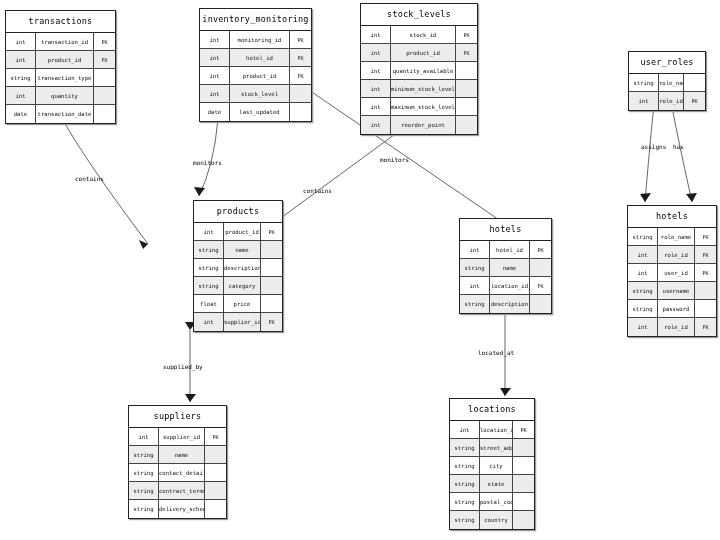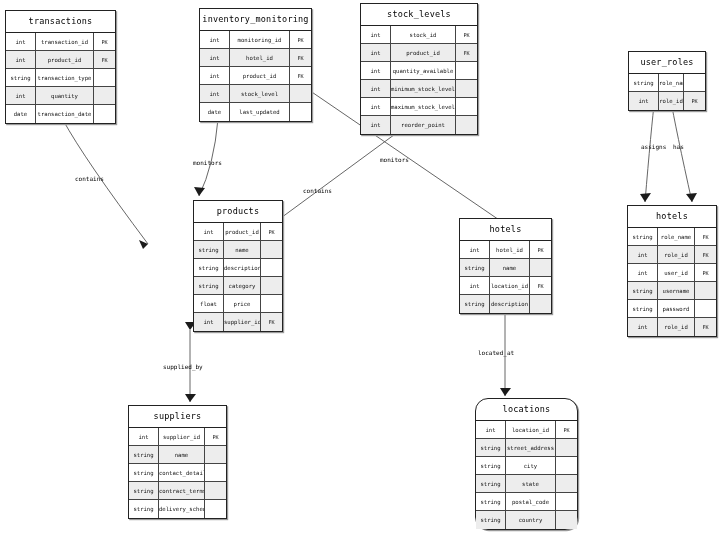--- a/index.html
+++ b/index.html
@@ -366,21 +366,21 @@
           <div class="cell cell-type">string</div>
           <div class="cell cell-name">contract_terms</div>
           <div class="cell cell-key"></div>
         </div>
         <div class="attr-row">
           <div class="cell cell-type">string</div>
           <div class="cell cell-name">delivery_schedule</div>
           <div class="cell cell-key"></div>
         </div>
       </div>
-      <div class="entity" style="left: 475px; top: 398px; width: 103px; border-radius: 13px;">
+      <div class="entity" style="left: 449px; top: 398px; width: 86px;">
         <div class="entity-title">locations</div>
         <div class="attr-row">
           <div class="cell cell-type">int</div>
           <div class="cell cell-name">location_id</div>
           <div class="cell cell-key">PK</div>
         </div>
         <div class="attr-row alt">
           <div class="cell cell-type">string</div>
           <div class="cell cell-name">street_address</div>
           <div class="cell cell-key"></div>

